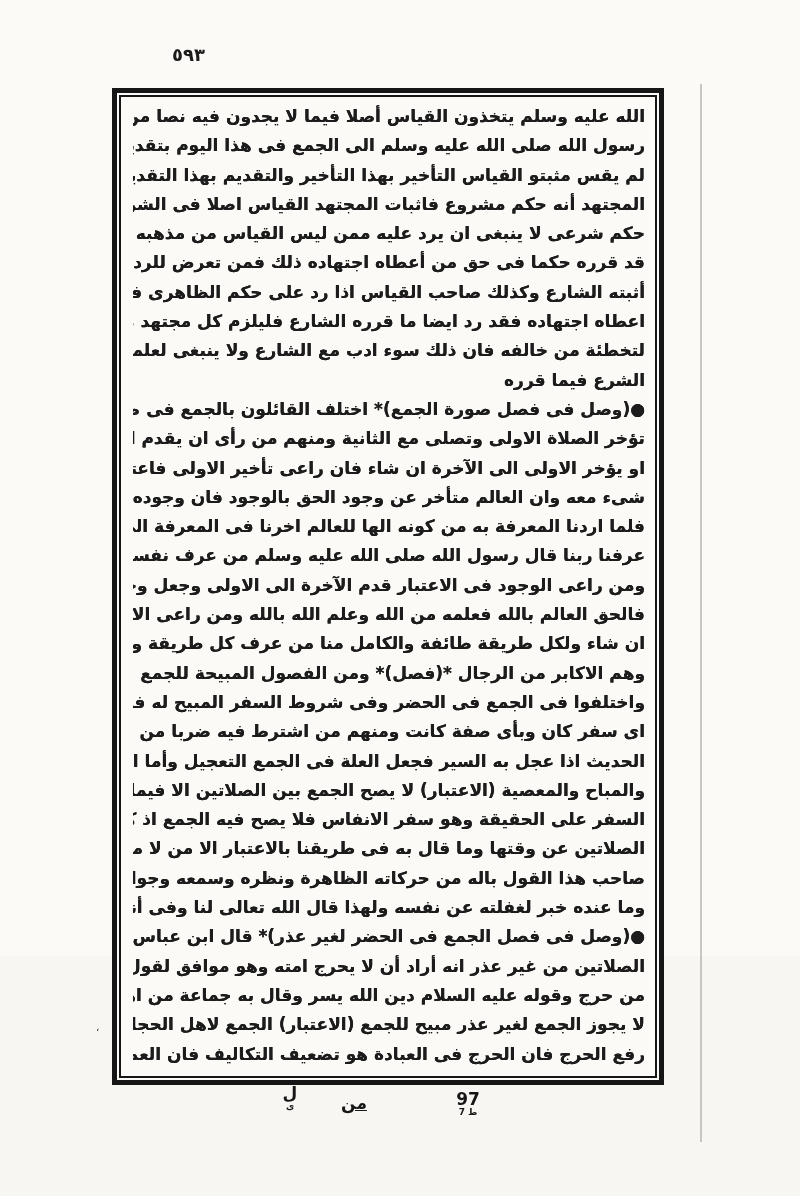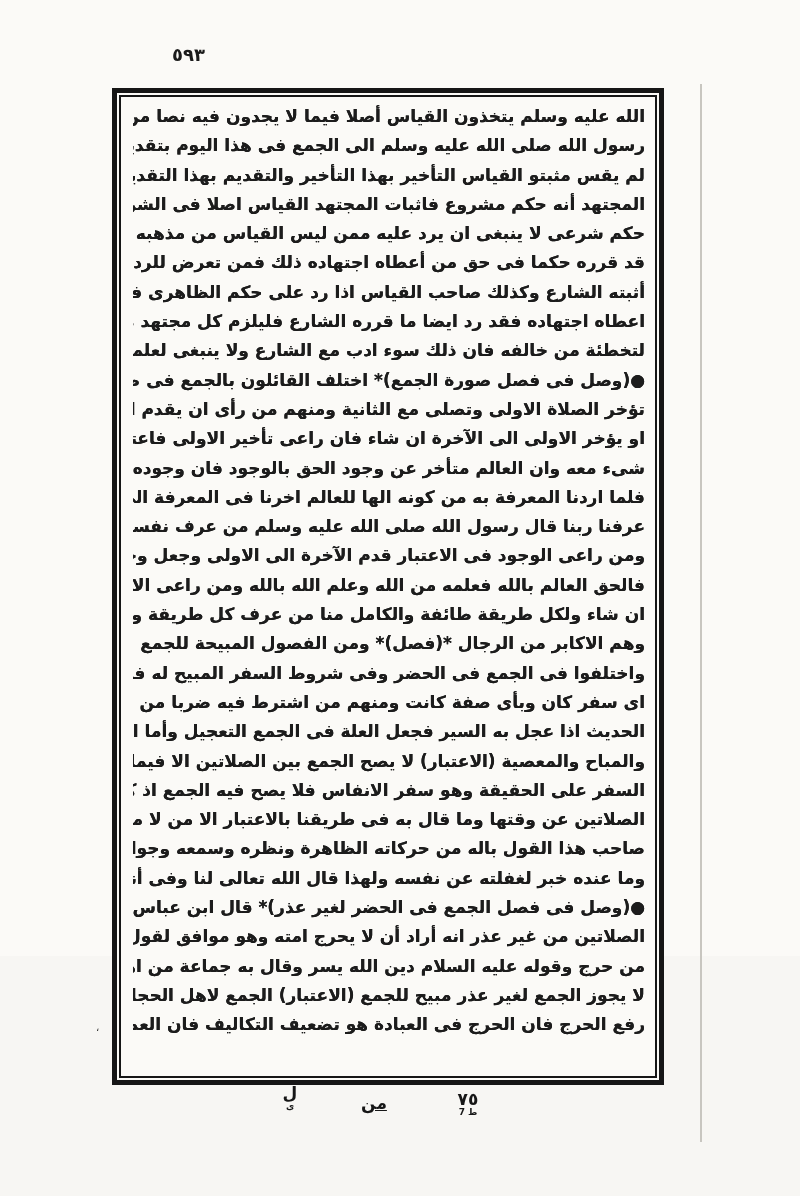--- a/index.html
+++ b/index.html
@@ -44,21 +44,21 @@
     overflow:hidden;
     height:29.3px;
   }
   .tl.end{text-align-last:right;}
   .catch{
     position:absolute;text-align:center;color:#161616;font-weight:bold;
   }
   .catch .main{font-size:17px;line-height:18px;display:block;}
   .catch .sub{font-size:9px;line-height:9px;display:block;letter-spacing:4px;}
   .sig{left:446px;top:1090px;width:44px;}
-  .cw-mid{left:354px;top:1094px;width:40px;font-size:15px;text-decoration:underline;}
+  .cw-mid{left:334px;top:1094px;width:40px;font-size:15px;text-decoration:underline;}
   .cw-left{left:272px;top:1084px;width:36px;}
 </style>
 </head>
 <body>
 
 <div class="page">
 
   <div class="page-number">٥٩٣</div>
 
   <div class="edge-line"></div>
@@ -69,20 +69,21 @@
       <div class="textblock">
         <div class="tl">الله عليه وسلم يتخذون القياس أصلا فيما لا يجدون فيه نصا من كتاب ولا سنة ولا اجماع فوق</div>
         <div class="tl">رسول الله صلى الله عليه وسلم الى الجمع فى هذا اليوم بتقديم صلاة العصر وتأخير صلاة المغرب</div>
         <div class="tl">لم يقس مثبتو القياس التأخير بهذا التأخير والتقديم بهذا التقديم وقد قرر الشارع حكم</div>
         <div class="tl">المجتهد أنه حكم مشروع فاثبات المجتهد القياس اصلا فى الشرع بما أعطاه دليله ونظره واجتهاده</div>
         <div class="tl">حكم شرعى لا ينبغى ان يرد عليه ممن ليس القياس من مذهبه وان كان لا يقول به فان الشارع</div>
         <div class="tl">قد قرره حكما فى حق من أعطاه اجتهاده ذلك فمن تعرض للرد عليه فقد تعرض للرد على حكم قد</div>
         <div class="tl">أثبته الشارع وكذلك صاحب القياس اذا رد على حكم الظاهرى فى استمساكه بالظاهر الذى</div>
         <div class="tl">اعطاه اجتهاده فقد رد ايضا ما قرره الشارع فليلزم كل مجتهد ما اداه اليه اجتهاده ولا يتعرض</div>
         <div class="tl">لتخطئة من خالفه فان ذلك سوء ادب مع الشارع ولا ينبغى لعلماء الشريعة ان يسيئوا الادب مع</div>
+        <div class="tl end">الشرع فيما قرره</div>
         <div class="tl">●(وصل فى فصل صورة الجمع)* اختلف القائلون بالجمع فى صورة الجمع فى السفر فمنهم من رأى ان</div>
         <div class="tl">تؤخر الصلاة الاولى وتصلى مع الثانية ومنهم من رأى ان يقدم الآخرة الى الاولى ان شاء</div>
         <div class="tl">او يؤخر الاولى الى الآخرة ان شاء فان راعى تأخير الاولى فاعتباره المعرفة بالله فان الله كان ولا</div>
         <div class="tl">شىء معه وان العالم متأخر عن وجود الحق بالوجود فان وجوده مستفاد من وجود الحق سبحانه</div>
         <div class="tl">فلما اردنا المعرفة به من كونه الها للعالم اخرنا فى المعرفة الى وقت معرفتنا بنا فلما عرفنا أنفسنا</div>
         <div class="tl">عرفنا ربنا قال رسول الله صلى الله عليه وسلم من عرف نفسه عرف ربه فصلينا الاولى وقت الثانية</div>
         <div class="tl">ومن راعى الوجود فى الاعتبار قدم الآخرة الى الاولى وجعل وجود عين العبد هو وجود الحق</div>
         <div class="tl">فالحق العالم بالله فعلمه من الله وعلم الله بالله ومن راعى الامرين معا فى الاعتبار قدم ان شاء وأخر</div>
         <div class="tl">ان شاء ولكل طريقة طائفة والكامل منا من عرف كل طريقة وكل طائفة وكان فيه اخبار جاء عنها</div>
         <div class="tl">وهم الاكابر من الرجال *(فصل)* ومن الفصول المبيحة للجمع السفر بالاتفاق من القائلين به</div>
@@ -97,21 +98,21 @@
         <div class="tl">●(وصل فى فصل الجمع فى الحضر لغير عذر)* قال ابن عباس فى جمع النبى صلى الله عليه وسلم بين</div>
         <div class="tl">الصلاتين من غير عذر انه أراد أن لا يحرج امته وهو موافق لقول الله وما جعل عليكم فى الدين</div>
         <div class="tl">من حرج وقوله عليه السلام دين الله يسر وقال به جماعة من اهل الظاهر وقال من عداهم</div>
         <div class="tl">لا يجوز الجمع لغير عذر مبيح للجمع (الاعتبار) الجمع لاهل الحجاب رفق بهم فى التكاليف وجاز لهم</div>
         <div class="tl">رفع الحرج فان الحرج فى العبادة هو تضعيف التكاليف فان العمل فى نفسه كلفة فاذا انضافت</div>
       </div>
     </div>
   </div>
 
   <div class="catch sig">
-    <span class="main">٧٥</span>
+    <span class="main">97</span>
     <span class="sub">ط 7</span>
   </div>
 
   <div class="catch cw-mid">
     <span class="main">من</span>
   </div>
 
   <div class="catch cw-left">
     <span class="main">ل</span>
     <span class="sub">ى</span>

